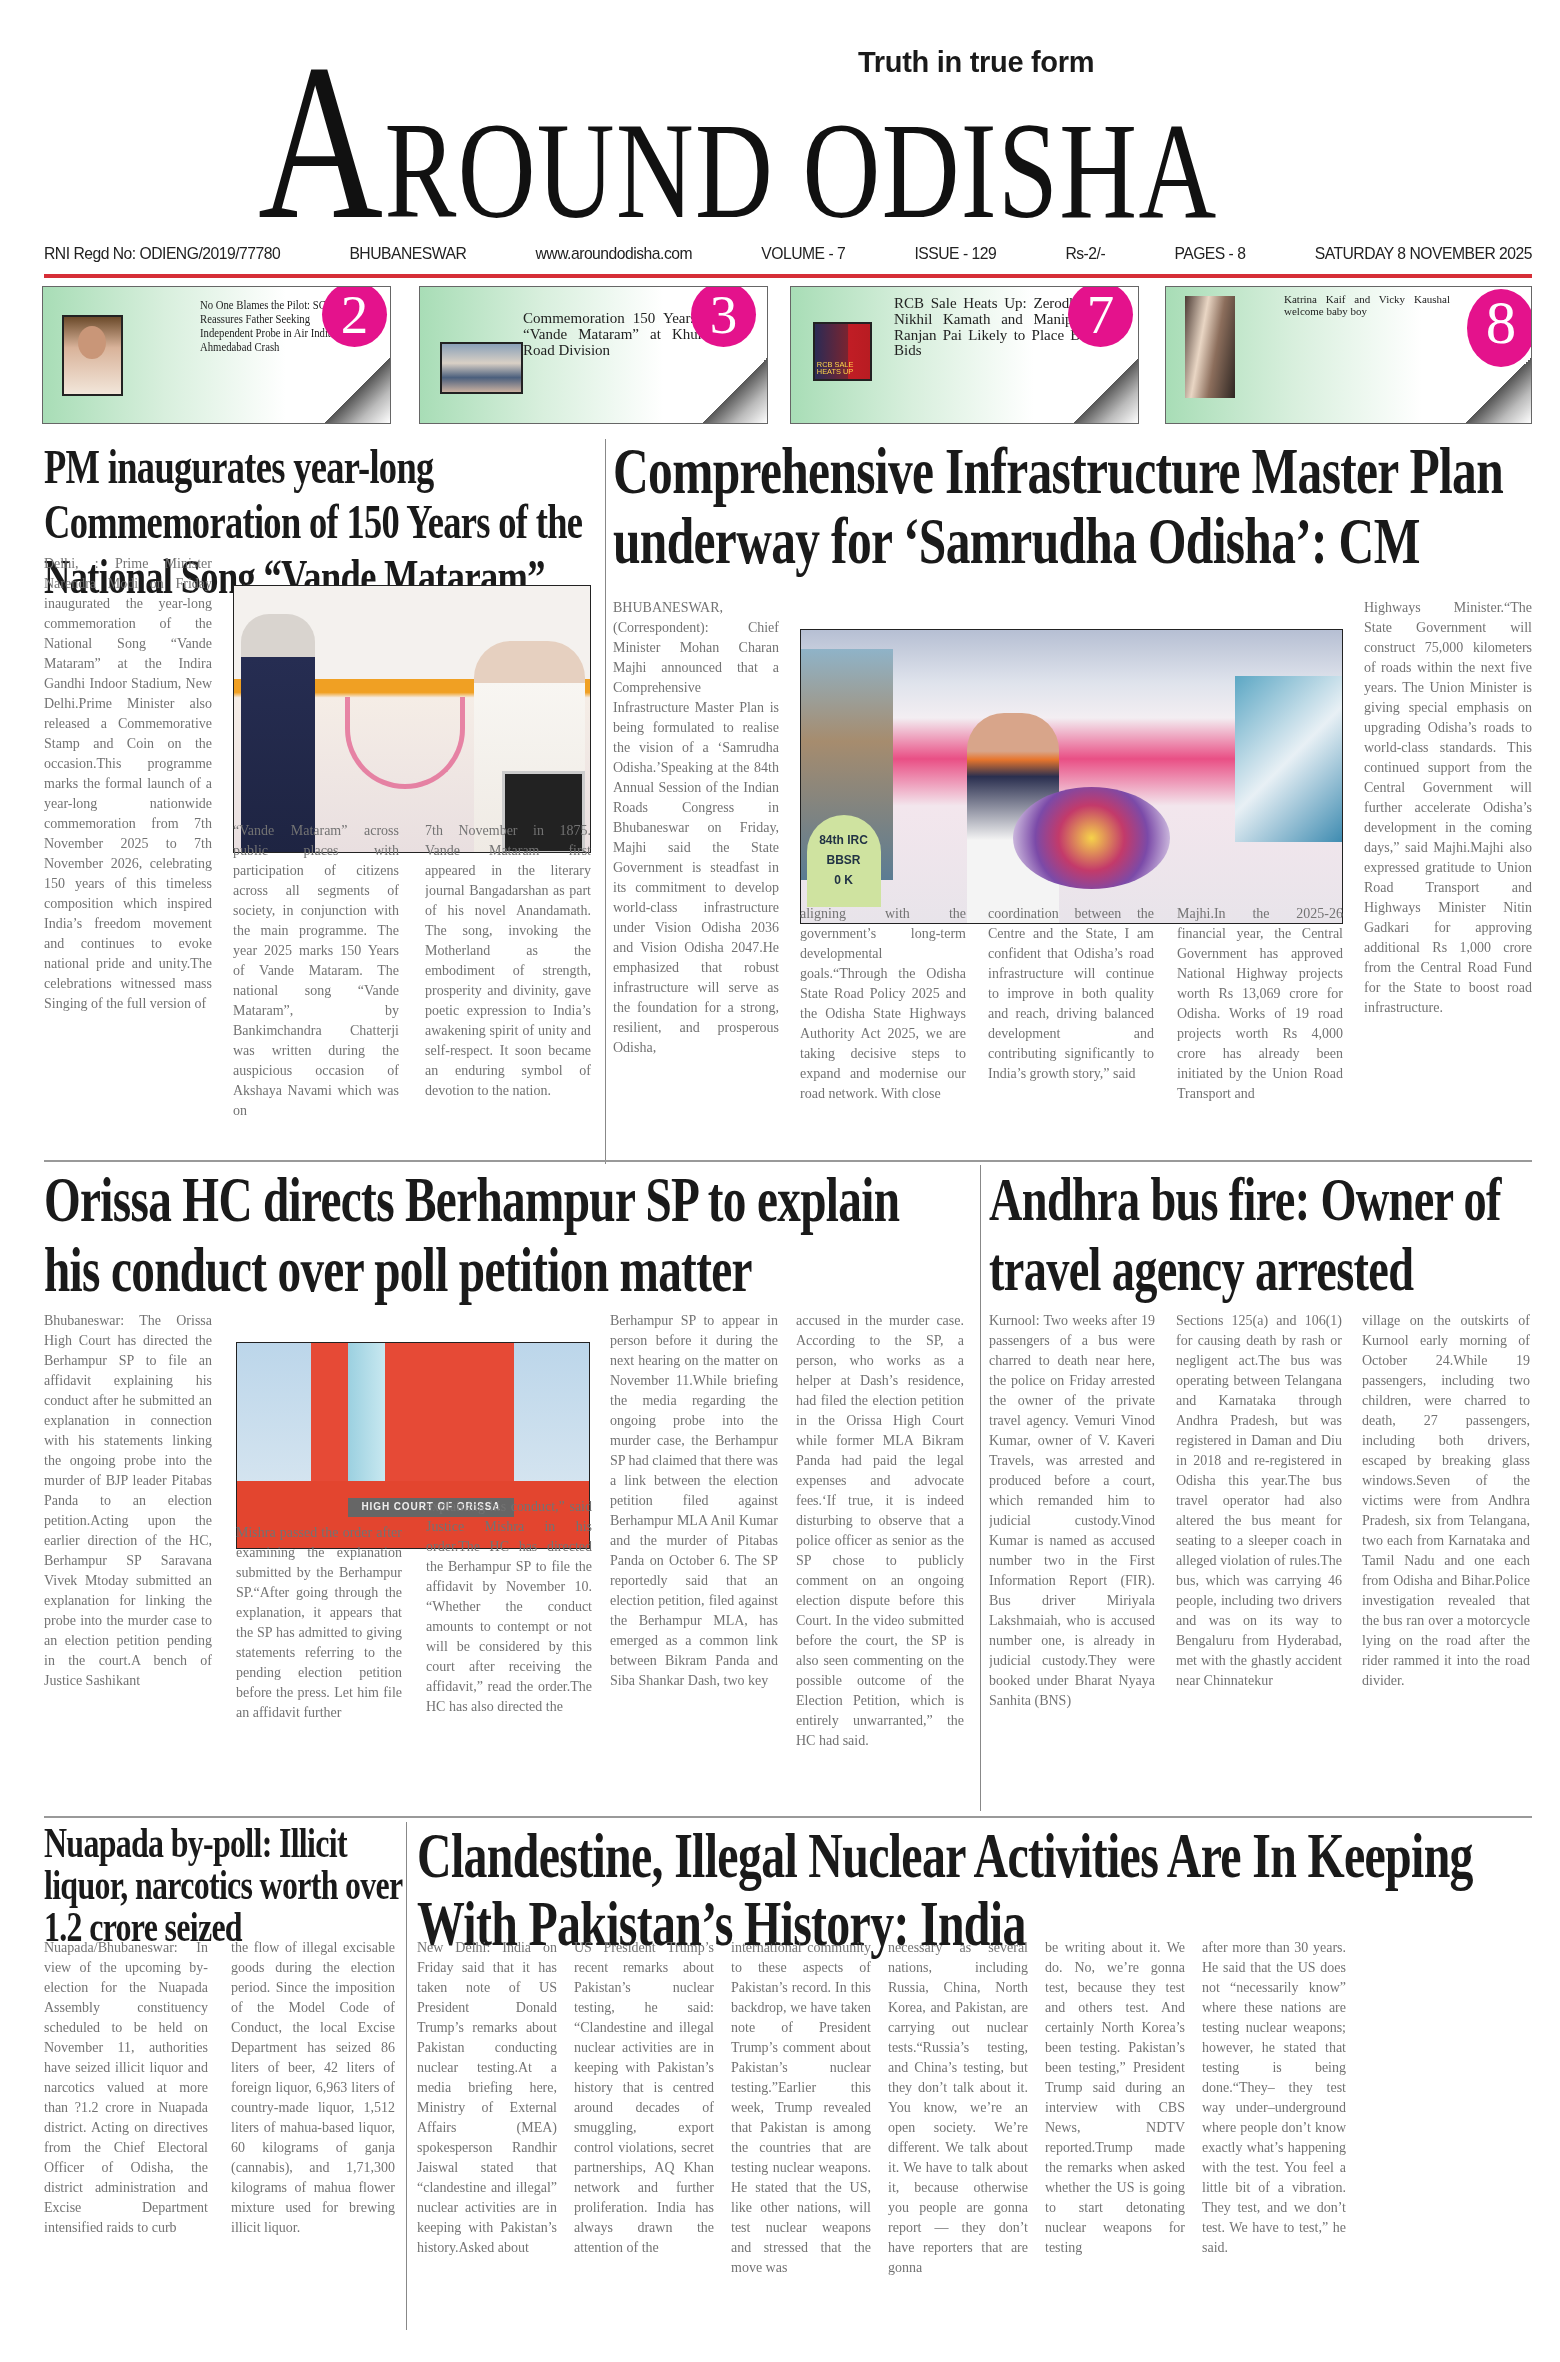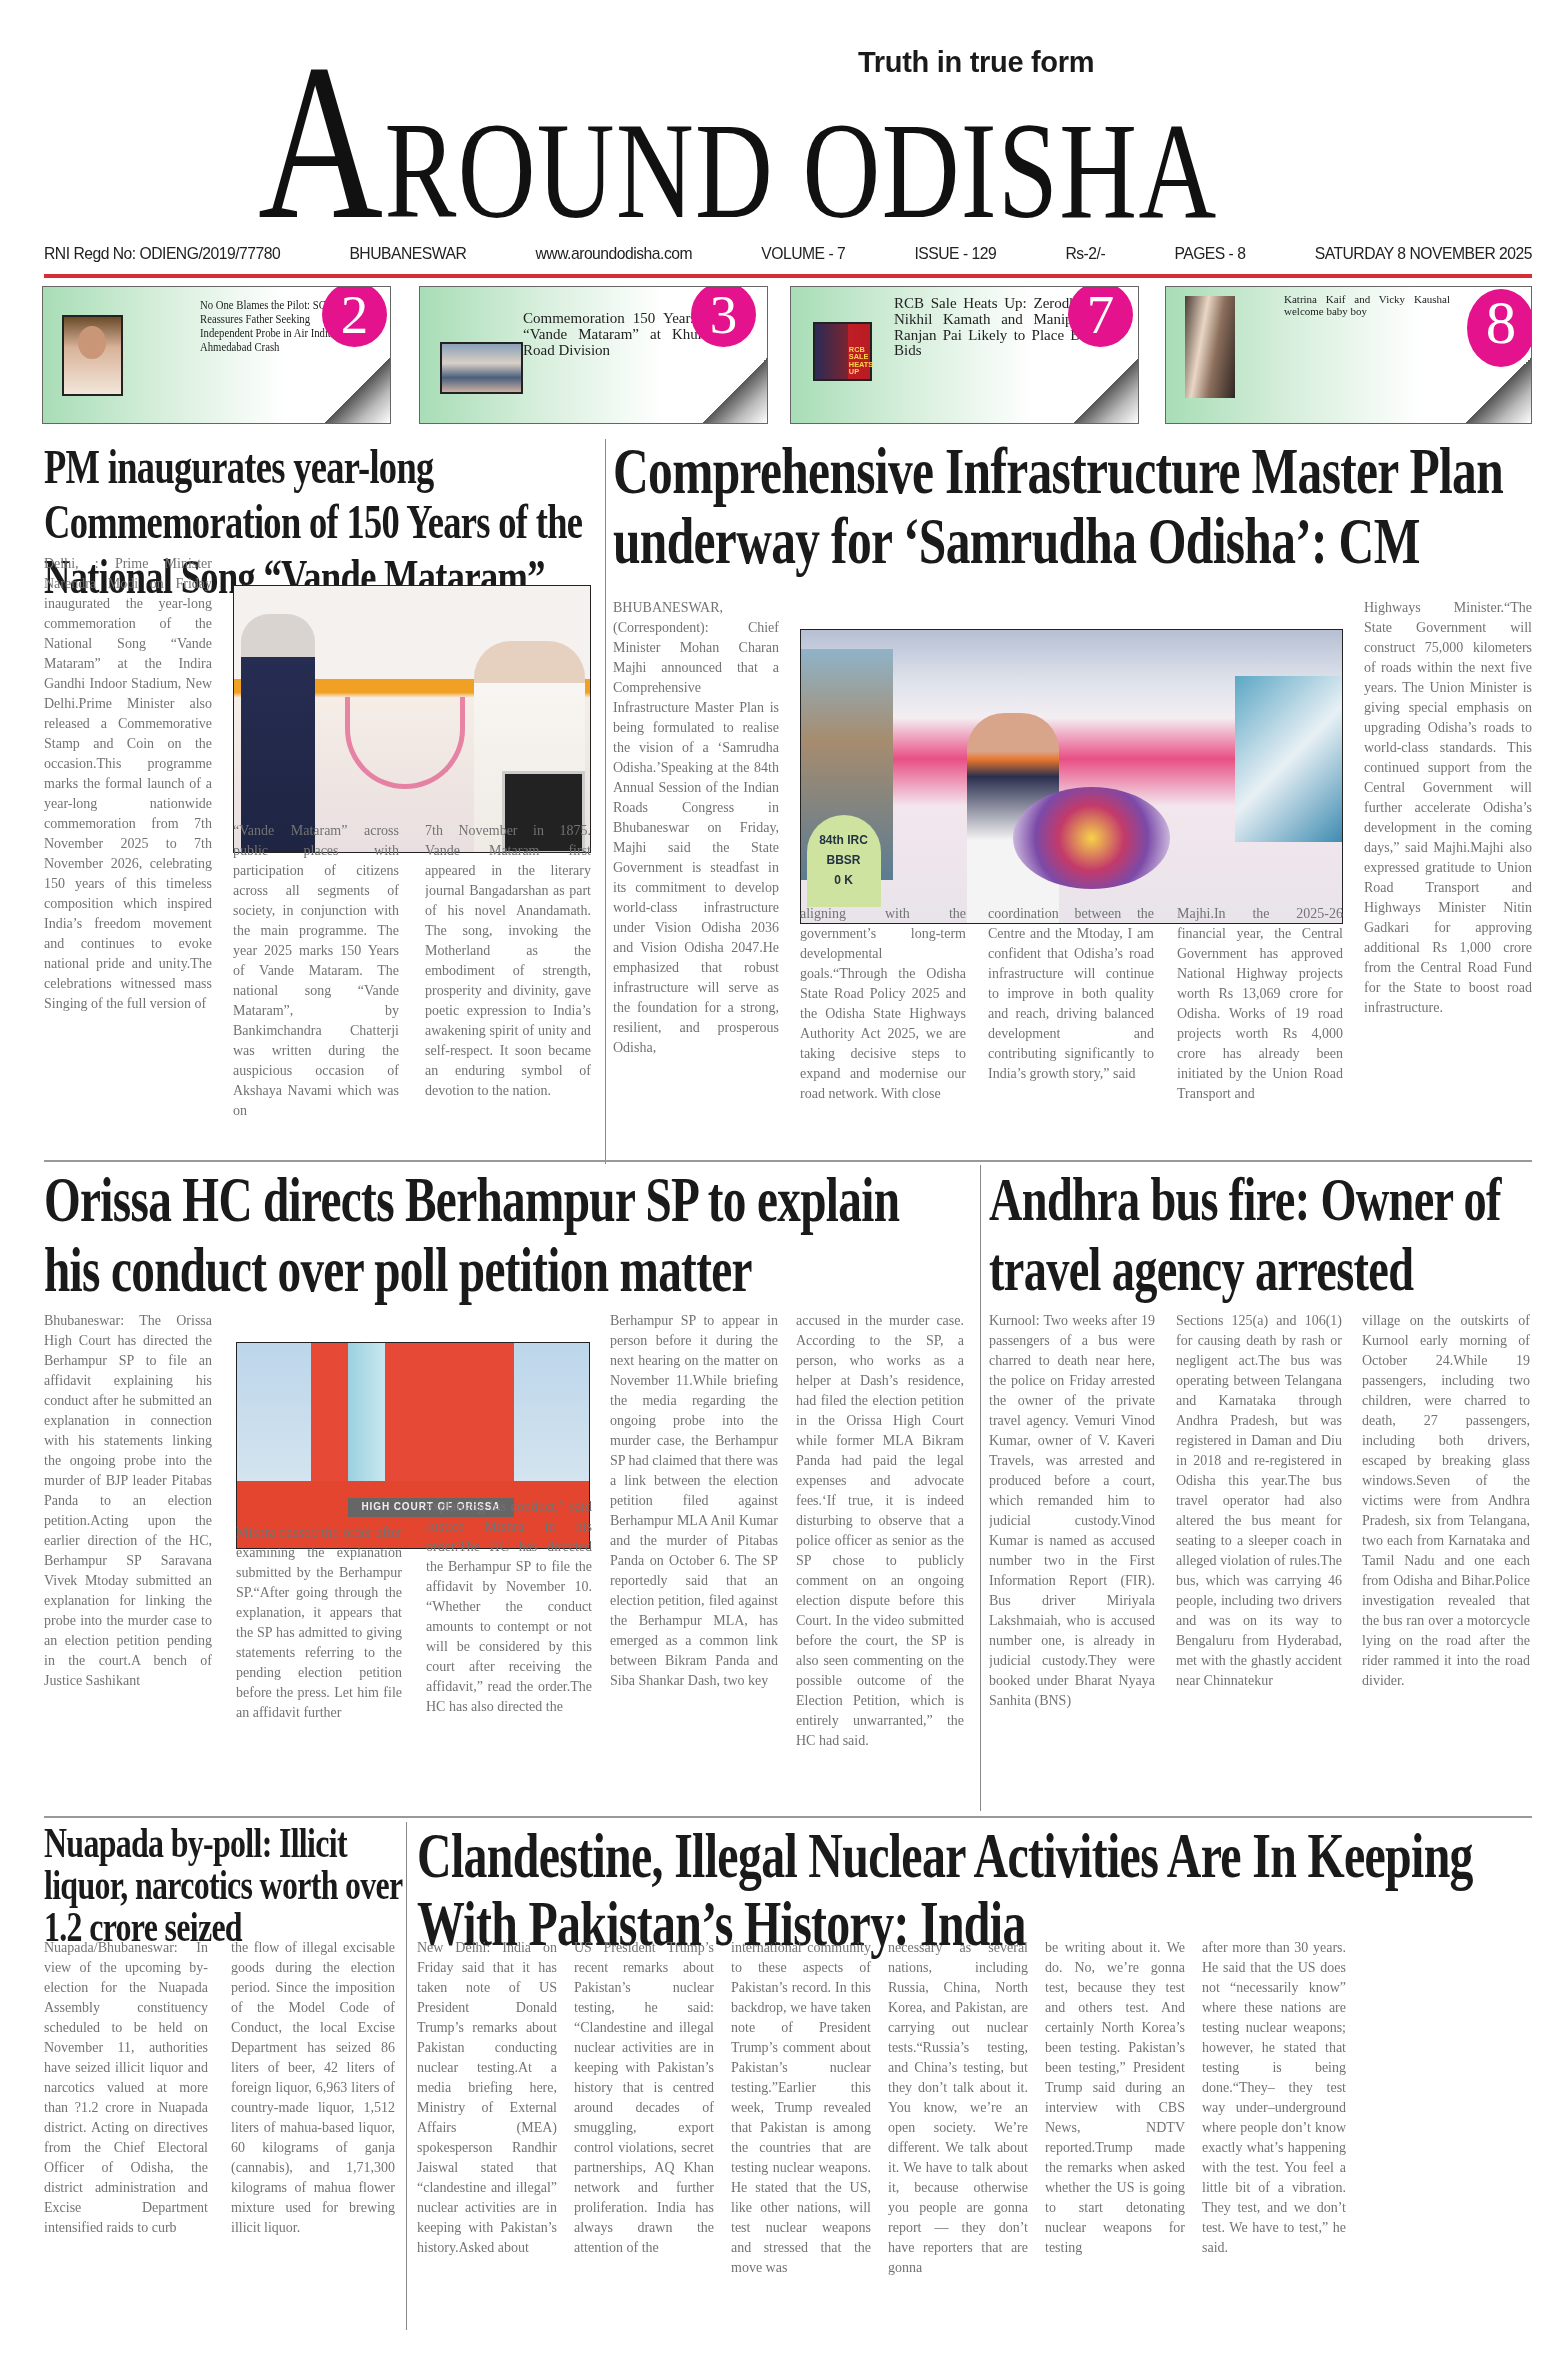--- a/index.html
+++ b/index.html
@@ -58,21 +58,21 @@
 
   <div class="promo" style="left:419px;width:349px;">
     <div class="thumb" style="left:20px;top:55px;width:83px;height:52px;background:linear-gradient(180deg,#8aa0b8 0%,#d9d0c5 40%,#4b5f7d 70%,#c9b0a0 100%);"></div>
     <div class="ptext" style="left:103px;top:24px;width:194px;font-size:15px;text-align:justify;">Commemoration 150 Years of “Vande Mataram” at Khurda Road Division</div>
     <div class="badge" style="left:271px;">3</div>
     <div class="curl"></div>
   </div>
 
   <div class="promo" style="left:790px;width:349px;">
     <div class="thumb" style="left:22px;top:35px;width:59px;height:59px;background:linear-gradient(90deg,#2b2b55 0%,#7a2430 60%,#c11d25 61%,#b81c22 100%);">
-      <div style="position:absolute;left:1.8px;bottom:3.7px;font-family:'Liberation Sans',sans-serif;font-weight:bold;font-size:7.4px;color:#ffd54a;line-height:7.4px;margin-left:32px;">RCB SALE HEATS UP</div>
+      <div style="position:absolute;left:1.8px;bottom:3.7px;font-family:'Liberation Sans',sans-serif;font-weight:normal;font-size:7.4px;color:#ffd54a;line-height:7.4px;">RCB SALE HEATS UP</div>
     </div>
     <div class="ptext" style="left:103px;top:9.2px;width:198px;font-size:15px;text-align:justify;">RCB Sale Heats Up: Zerodha's Nikhil Kamath and Manipal's Ranjan Pai Likely to Place Big Bids</div>
     <div class="badge" style="left:277px;">7</div>
     <div class="curl"></div>
   </div>
 
   <div class="promo" style="left:1165px;width:367px;">
     <div class="thumb" style="left:18.5px;top:9.2px;width:50px;height:102px;border-width:0;background:linear-gradient(100deg,#4a3a33 0%,#e9d6c4 35%,#8c6e5c 60%,#2e2622 100%);"></div>
     <div class="ptext" style="left:118px;top:7.4px;width:166px;font-size:11px;text-align:justify;">Katrina Kaif and Vicky Kaushal welcome baby boy</div>
     <div class="badge" style="left:301px;top:1.8px;width:68px;height:78px;border-radius:50%;line-height:68px;font-size:61px;">8</div>
@@ -103,21 +103,21 @@
     <div style="position:absolute;left:5.5px;top:185px;width:74px;height:92px;background:#cfe3a0;border-radius:37px 37px 0 0;font-family:'Liberation Sans',sans-serif;font-weight:bold;font-size:12px;color:#234;text-align:center;padding-top:14.8px;line-height:20px;">
         <div>84th IRC</div>
         <div>BBSR</div>
         <div>0 K</div>
       </div>
     <div style="position:absolute;left:166px;top:83px;width:92px;height:212px;background:linear-gradient(180deg,#d8a58a 0%,#d8a58a 18%,#e7752d 22%,#2a2f4f 30%,#f4f4f4 60%,#f4f4f4 100%);border-radius:37px 37px 0 0;"></div>
     <div style="position:absolute;left:212px;top:157px;width:157px;height:102px;background:radial-gradient(circle,#f6d34a 0%,#c33a6a 35%,#7b4aa8 60%,#ffffff 100%);border-radius:50%;"></div>
     <div style="position:absolute;left:434px;top:46px;width:109px;height:166px;background:linear-gradient(135deg,#5ca7c4,#e8f0f5,#3c8ab0);"></div>
   </div>
   <div class="col" style="left:800px;top:904px;width:166px;height:251px;">aligning with the government’s long-term developmental goals.“Through the Odisha State Road Policy 2025 and the Odisha State Highways Authority Act 2025, we are taking decisive steps to expand and modernise our road network. With close</div>
-  <div class="col" style="left:988px;top:904px;width:166px;height:251px;">coordination between the Centre and the Mtoday, I am confident that Odisha’s road infrastructure will continue to improve in both quality and reach, driving balanced development and contributing significantly to India’s growth story,” said</div>
+  <div class="col" style="left:988px;top:904px;width:166px;height:251px;">coordination between the Centre and the State, I am confident that Odisha’s road infrastructure will continue to improve in both quality and reach, driving balanced development and contributing significantly to India’s growth story,” said</div>
   <div class="col" style="left:1177px;top:904px;width:166px;height:251px;">Majhi.In the 2025-26 financial year, the Central Government has approved National Highway projects worth Rs 13,069 crore for Odisha. Works of 19 road projects worth Rs 4,000 crore has already been initiated by the Union Road Transport and</div>
   <div class="col" style="left:1364px;top:598px;width:168px;height:557px;">Highways Minister.“The State Government will construct 75,000 kilometers of roads within the next five years. The Union Minister is giving special emphasis on upgrading Odisha’s roads to world-class standards. This continued support from the Central Government will further accelerate Odisha’s development in the coming days,” said Majhi.Majhi also expressed gratitude to Union Road Transport and Highways Minister Nitin Gadkari for approving additional Rs 1,000 crore from the Central Road Fund for the State to boost road infrastructure.</div>
 </article>
 
 <div class="hrule" style="left:44px;top:1160px;width:1488px;"></div>
 
 <article>
   <h2 class="headline" style="left:44px;top:1165px;font-size:63px;line-height:70px;width:1227px;white-space:normal;transform:scaleX(0.75);">Orissa HC directs Berhampur SP to explain his conduct over poll petition matter</h2>
   <div class="col" style="left:44px;top:1311px;width:168px;height:503px;">Bhubaneswar: The Orissa High Court has directed the Berhampur SP to file an affidavit explaining his conduct after he submitted an explanation in connection with his statements linking the ongoing probe into the murder of BJP leader Pitabas Panda to an election petition.Acting upon the earlier direction of the HC, Berhampur SP Saravana Vivek Mtoday submitted an explanation for linking the probe into the murder case to an election petition pending in the court.A bench of Justice Sashikant</div>
   <div class="photo" style="left:236px;top:1311px;width:354px;height:207px;background:linear-gradient(180deg,#bcd6ea 0%,#dfeaf2 100%);">

